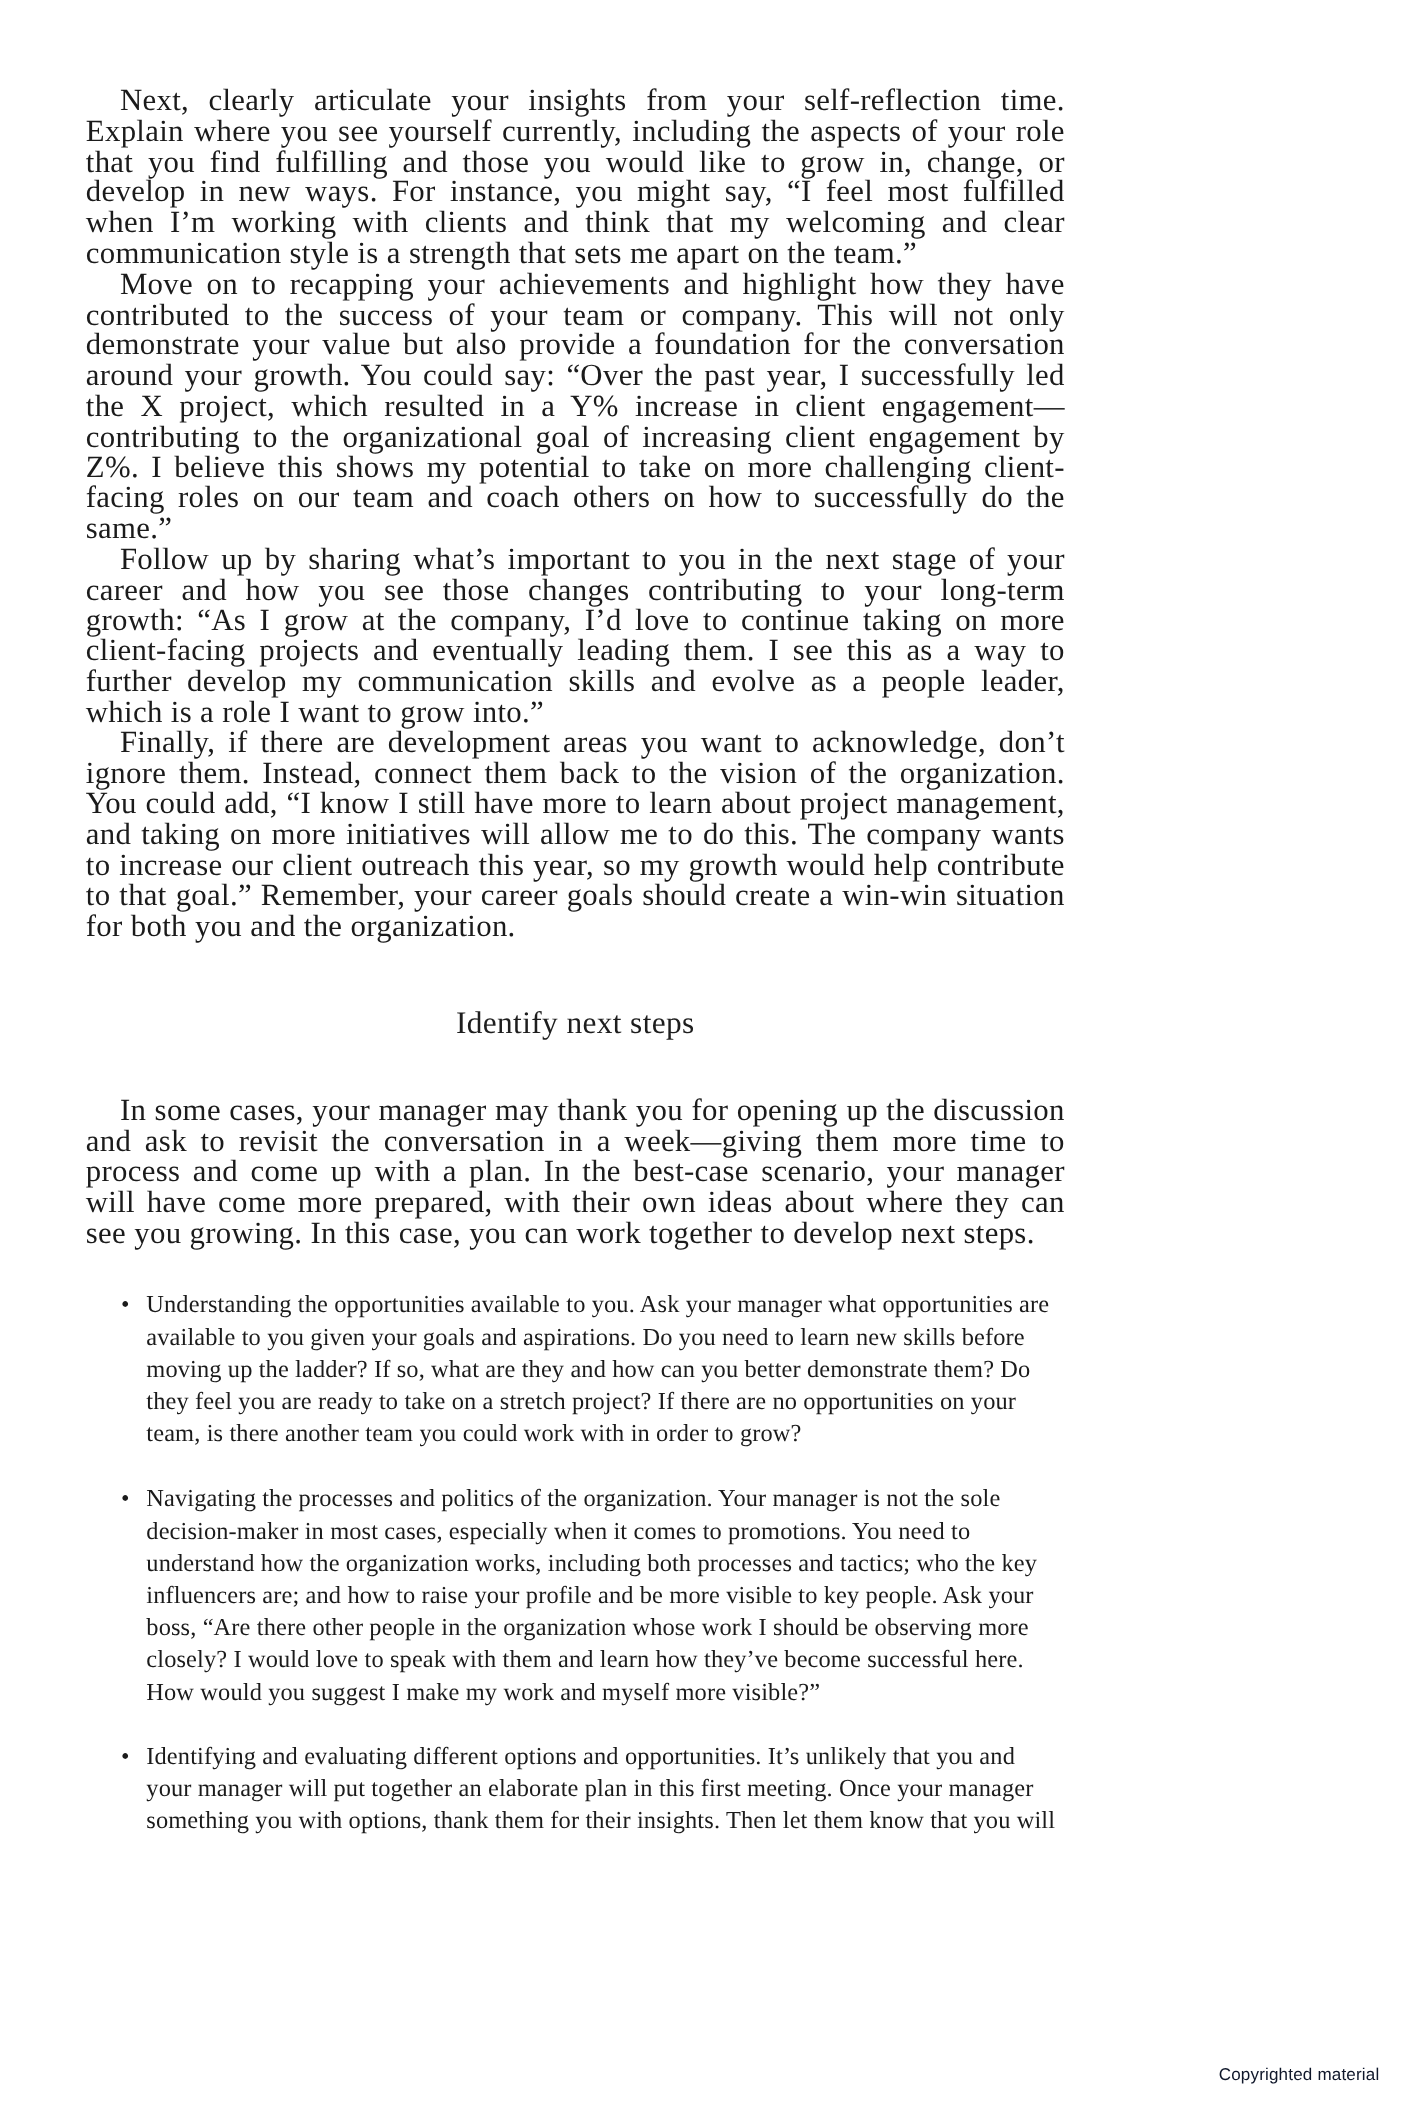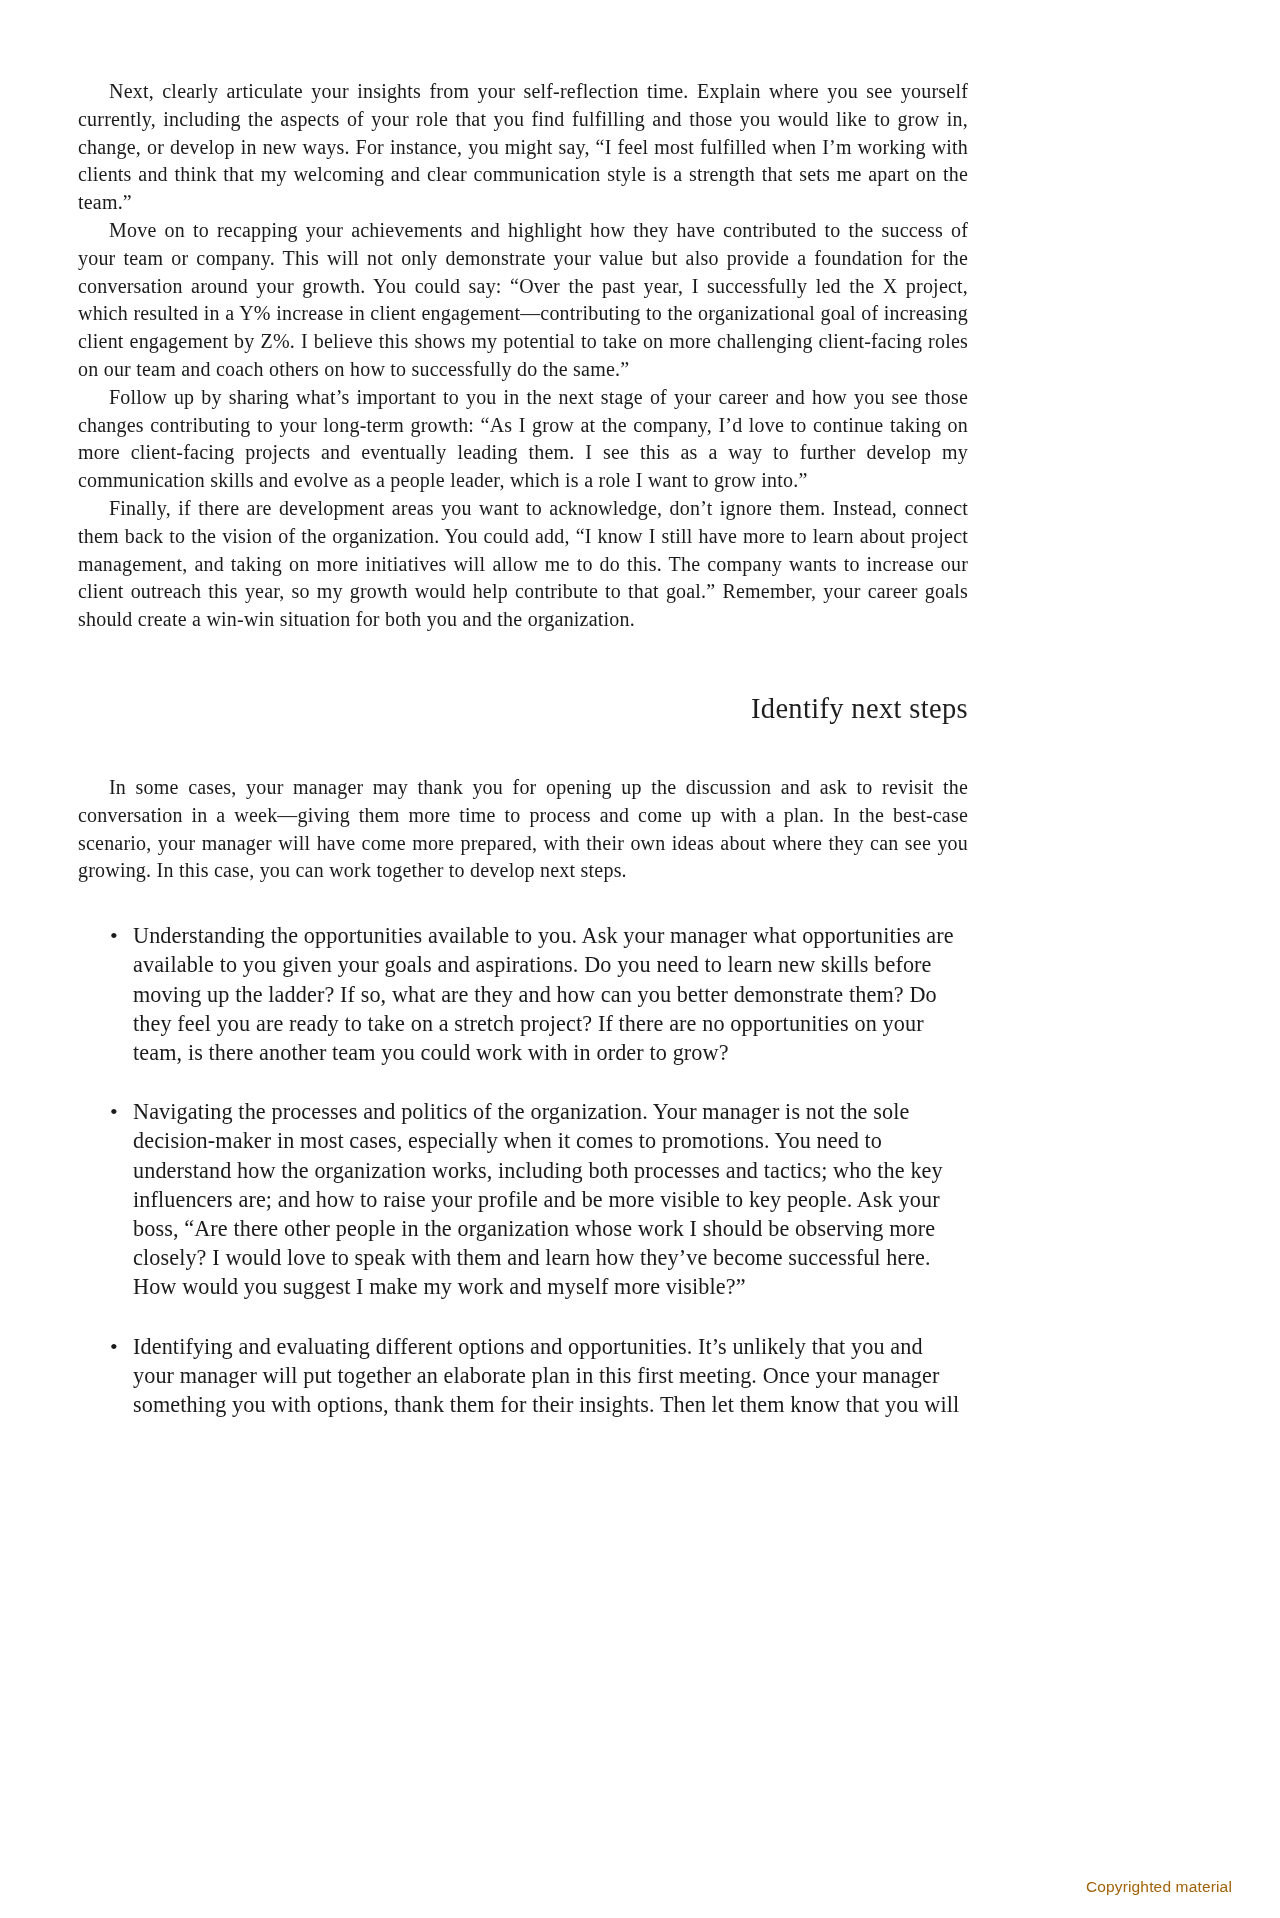--- a/index.html
+++ b/index.html
@@ -21,40 +21,40 @@
     left: 78px;
     top: 78px;
     width: 890px;
   }
 
   
   p.body {
     margin: 0;
     text-align: justify;
     text-justify: inter-word;
-    font-size: 20px;
+    font-size: 28px;
     line-height: 27.8px;
     letter-spacing: 0.01em;
     word-spacing: 0.005em;
     hyphens: none;
   }
   p.body.indent {
     text-indent: 31px;
   }
   p.body.noindent {
     text-indent: 0;
   }
 
   
   h2.section-heading {
     margin: 0;
     font-weight: normal;
     font-size: 28.5px;
     line-height: 34px;
-    text-align: right;
+    text-align: center;
     color: #1e1e1e;
     letter-spacing: 0.012em;
     font-family: "Liberation Serif", "DejaVu Serif", serif;
   }
 
   .gap-before-heading { height: 58px; }
   .gap-after-heading  { height: 48px; }
 
   
   ul.bullets {
@@ -79,26 +79,26 @@
     line-height: 29.2px;
     color: #1b1b1b;
   }
   ul.bullets > li .lead-in {
   }
   .list-intro-gap { height: 6px; }
 
   
   .copyright-note {
     position: absolute;
-    right: 48px;
+    right: 26px;
     bottom: 22px;
     font-family: "Liberation Sans", "DejaVu Sans", sans-serif;
     font-size: 15.5px;
     line-height: 18px;
-    color: #a16207;
+    color: #0f172a;
     letter-spacing: 0.01em;
     white-space: nowrap;
   }
 </style>
 </head>
 <body>
 
 <div class="page">
 
   <p class="body indent">Next, clearly articulate your insights from your self-reflection time. Explain where you see yourself currently, including the aspects of your role that you find fulfilling and those you would like to grow in, change, or develop in new ways. For instance, you might say, “I feel most fulfilled when I’m working with clients and think that my welcoming and clear communication style is a strength that sets me apart on the team.”</p>

